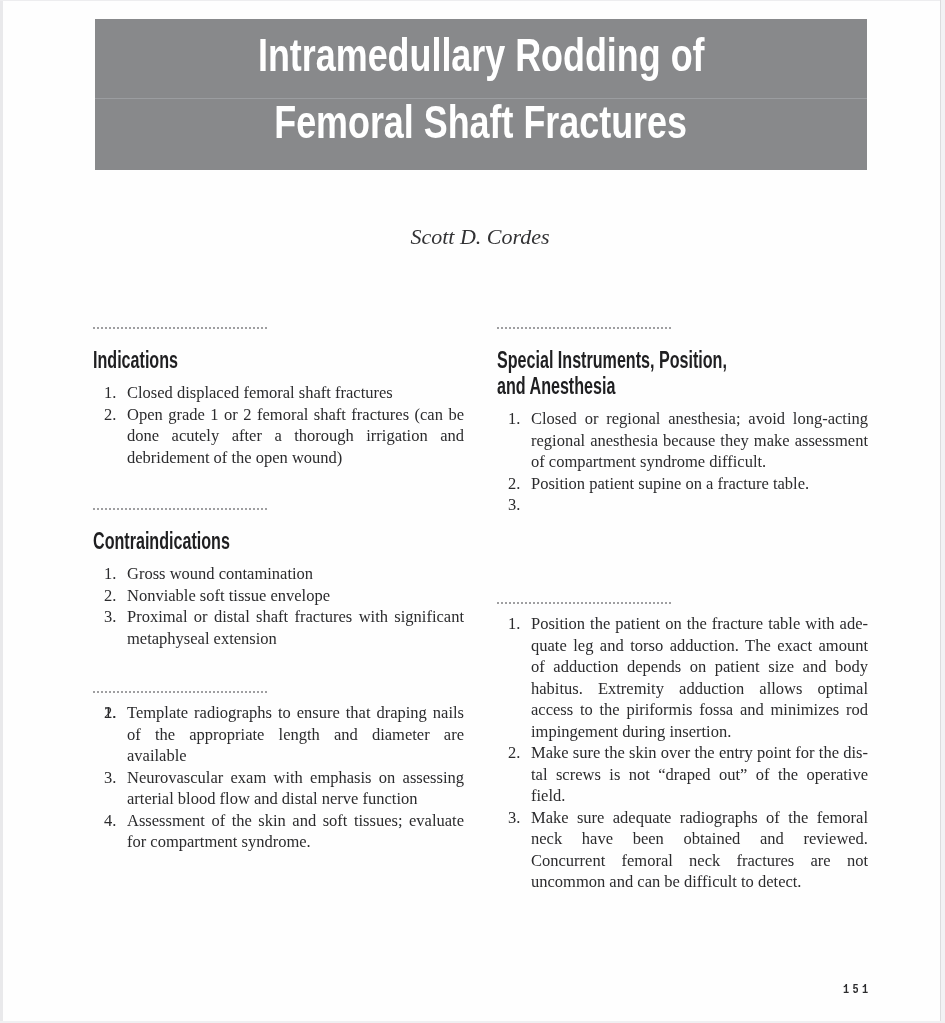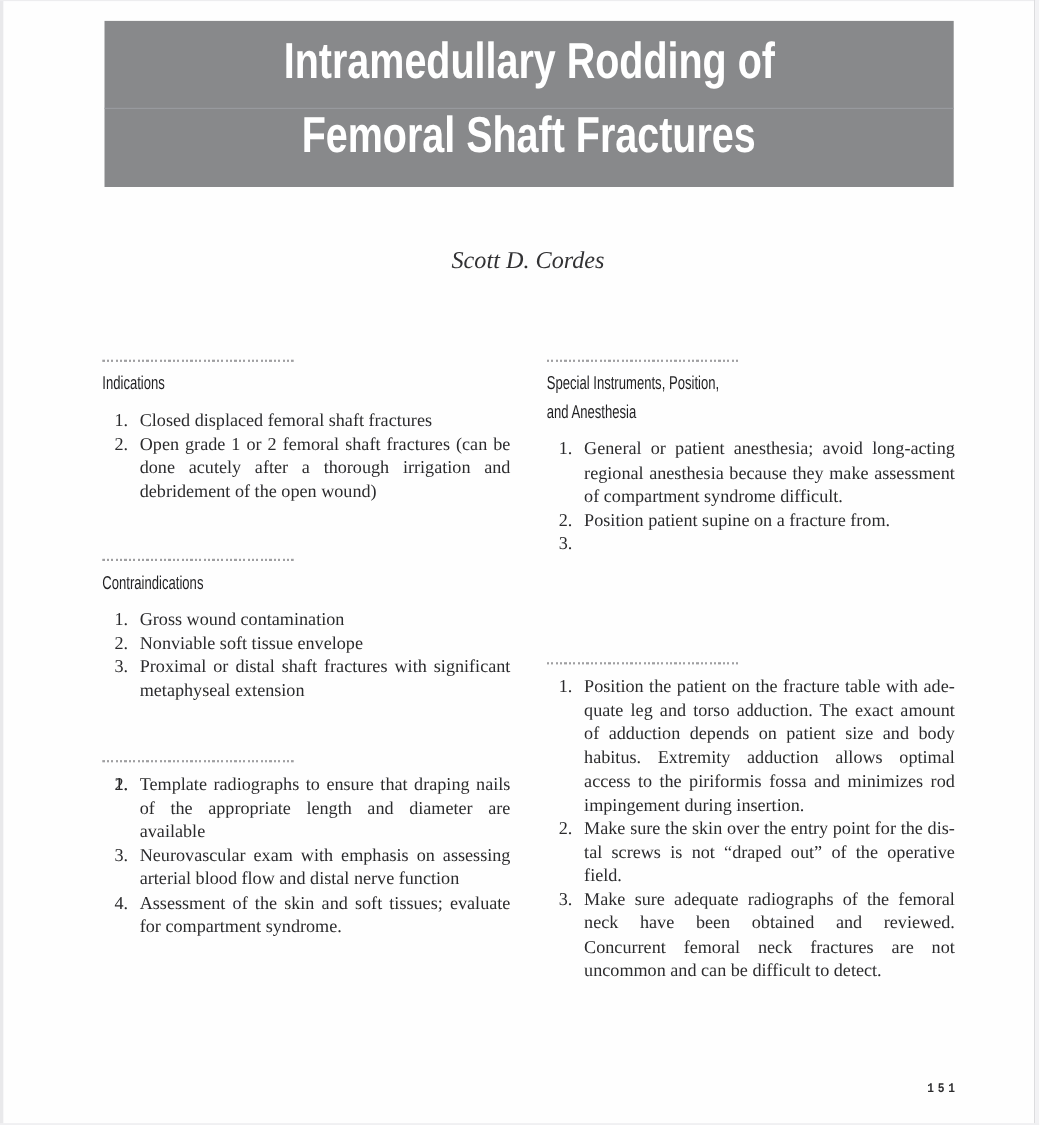--- a/index.html
+++ b/index.html
@@ -26,22 +26,22 @@
 
   
   .sec{position:absolute;width:371px;}
   .sec-l1{left:93px;top:327px;}
   .sec-l2{left:93px;top:508px;}
   .sec-l3{left:93px;top:691px;}
   .sec-r1{left:497px;top:327px;}
   .sec-r2{left:497px;top:602px;}
   .rule{width:174px;height:2px;
         background:repeating-linear-gradient(90deg,#9f9fa1 0 2px,transparent 2px 4px);}
-  .sec h2{margin:7px 0 0 0;font-family:"Liberation Sans",sans-serif;font-weight:400;
-          font-size:17px;line-height:26px;color:#1f1f21;}
+  .sec h2{margin:18px 0 0 0;font-family:"Liberation Sans",sans-serif;font-weight:700;
+          font-size:23px;line-height:26px;color:#1f1f21;}
   .h-cond{display:inline-block;transform:scaleX(0.7);transform-origin:0 50%;white-space:nowrap;}
   .sec ol{list-style:none;margin:9px 0 0 0;padding:0;}
   .sec li{position:relative;padding-left:34px;text-align:justify;
           font-size:16.5px;line-height:21.5px;color:#2b2b2d;}
   .sec li .num{position:absolute;left:11px;top:0;}
 
   .pageno{position:absolute;left:843px;top:983px;
           font-family:Liberation Mono, monospace;font-weight:700;font-size:12px;line-height:15px;
           letter-spacing:4px;color:#2c2c2e;}
   .p-cond{display:inline-block;transform:scaleX(0.85);transform-origin:0 50%;white-space:nowrap;}
@@ -126,25 +126,25 @@
 
   <section class="sec sec-r1">
     <div class="rule"></div>
     <h2>
       <span class="h-cond">Special Instruments, Position,</span><br>
       <span class="h-cond">and Anesthesia</span>
     </h2>
     <ol>
       <li>
         <span class="num">1.</span>
-        <span class="txt">General or patient anesthesia; avoid long-acting regional anesthesia because they make assessment of compartment syndrome difficult.</span>
+        <span class="txt">Closed or regional anesthesia; avoid long-acting regional anesthesia because they make assessment of compartment syndrome difficult.</span>
       </li>
       <li>
         <span class="num">2.</span>
-        <span class="txt">Position patient supine on a fracture from.</span>
+        <span class="txt">Position patient supine on a fracture table.</span>
       </li>
       <li>
         <span class="num">3.</span>
       </li>
     </ol>
   </section>
 
   <section class="sec sec-r2">
     <div class="rule"></div>
     <ol>

